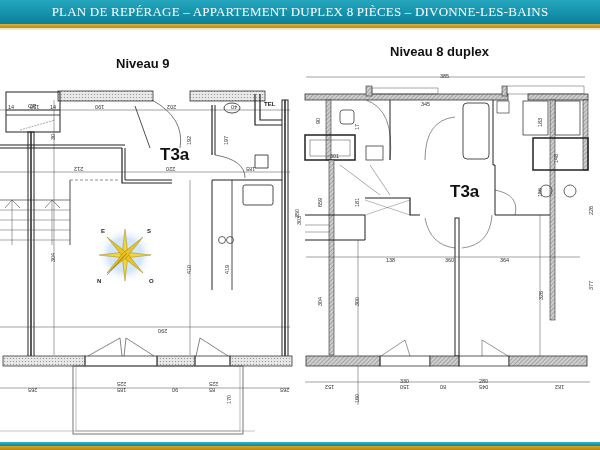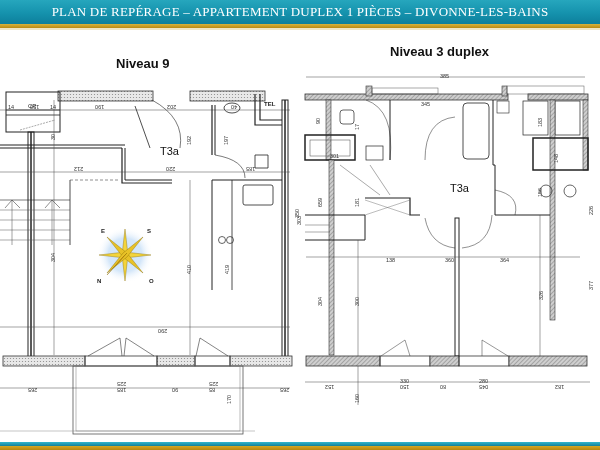--- a/index.html
+++ b/index.html
@@ -5,30 +5,30 @@
   html, body { margin:0; padding:0; }
   body { width:600px; height:450px; background:#ffffff; position:relative; overflow:hidden; font-family:"Liberation Sans", sans-serif; }
   .header { position:absolute; left:0; top:0; width:600px; height:24px; background:linear-gradient(180deg,#26a6bd 0%,#1592ad 55%,#0d7f9b 100%); }
   .header-title { position:absolute; left:0; right:0; top:4px; text-align:center; color:#ffffff; font-family:"Liberation Serif", serif; font-size:13px; letter-spacing:0.2px; white-space:nowrap; }
   .hdr-gold { position:absolute; left:0; top:24px; width:600px; height:4px; background:linear-gradient(180deg,#d9b33a,#b88a12); }
   .hdr-shadow { position:absolute; left:0; top:28px; width:600px; height:2px; background:#f1e6c4; }
   .ftr-teal { position:absolute; left:0; top:442px; width:600px; height:4px; background:linear-gradient(180deg,#30b6cf,#137f99); }
   .ftr-gold { position:absolute; left:0; top:446px; width:600px; height:4px; background:linear-gradient(180deg,#d4a625,#b7860e); }
   .level-label { position:absolute; font-weight:bold; font-size:13px; color:#111; white-space:nowrap; }
   .plan { position:absolute; top:0; left:0; }
-  .room-label { position:absolute; font-size:11px; font-weight:normal; color:#111; }
+  .room-label { position:absolute; font-size:17px; font-weight:bold; color:#111; }
   .dim { position:absolute; font-size:5.5px; color:#333; white-space:nowrap; }
   .dim.v { transform:rotate(-90deg); transform-origin:left top; }
   .dim.f { transform:rotate(180deg); }
 </style>
 </head>
 <body>
 
 <div class="header">
-  <div class="header-title">PLAN DE REPÉRAGE – APPARTEMENT DUPLEX 1 PIÈCES – DIVONNE-LES-BAINS</div>
+  <div class="header-title">PLAN DE REPÉRAGE – APPARTEMENT DUPLEX 8 PIÈCES – DIVONNE-LES-BAINS</div>
 </div>
 <div class="hdr-gold"></div>
 <div class="hdr-shadow"></div>
 
 <div class="level-label" style="left:116px; top:56px;">Niveau 9</div>
 
 <svg class="plan" width="600" height="450" style="pointer-events:none;">
   <defs>
     <pattern id="hatch" width="3" height="3" patternUnits="userSpaceOnUse">
       <rect width="3" height="3" fill="#e8e8e8"></rect>
@@ -153,21 +153,21 @@
 <div class="dim f" style="left:158px; top:328px;">290</div>
 <div class="dim f" style="left:28px; top:387px;">265</div>
 <div class="dim f" style="left:117px; top:387px;">185</div>
 <div class="dim f" style="left:172px; top:387px;">90</div>
 <div class="dim f" style="left:209px; top:387px;">85</div>
 <div class="dim f" style="left:280px; top:387px;">265</div>
 <div class="dim f" style="left:117px; top:381px;">225</div>
 <div class="dim f" style="left:209px; top:381px;">225</div>
 <div class="dim v" style="left:226px; top:404px;">170</div>
 
-<div class="level-label" style="left:390px; top:44px;">Niveau 3 duplex</div>
+<div class="level-label" style="left:390px; top:44px;">Niveau 8 duplex</div>
 
 <svg class="plan" width="600" height="450" style="pointer-events:none;">
 
   <line x1="306" y1="77" x2="585" y2="77" stroke="#444" stroke-width="0.5"></line>
 
   <rect x="305" y="94" width="203" height="6" fill="url(#diag)" stroke="#333" stroke-width="0.8"></rect>
   <rect x="366" y="86" width="6" height="10" fill="url(#diag)" stroke="#333" stroke-width="0.6"></rect>
   <rect x="372" y="88" width="66" height="6" fill="none" stroke="#555" stroke-width="0.5"></rect>
   <rect x="502" y="86" width="5" height="10" fill="url(#diag)" stroke="#333" stroke-width="0.6"></rect>
   <rect x="507" y="86" width="77" height="8" fill="none" stroke="#555" stroke-width="0.5"></rect>

